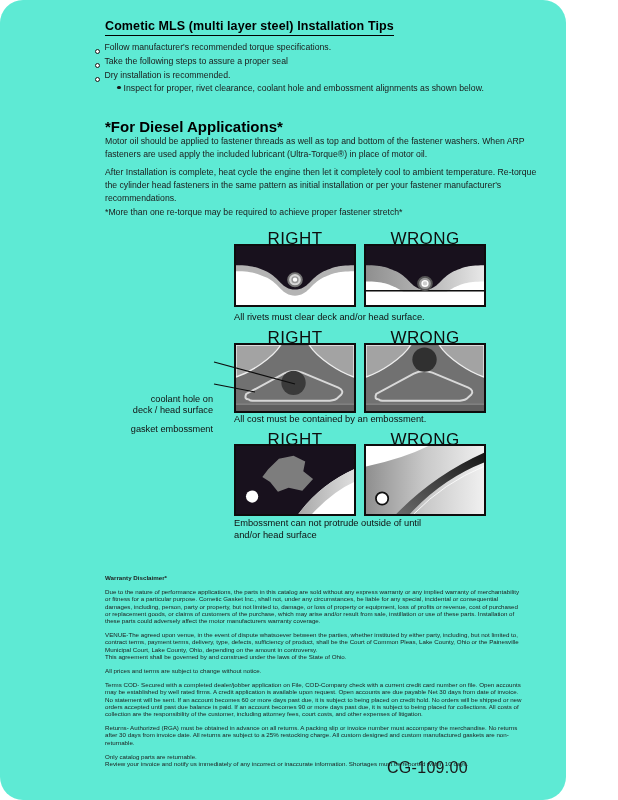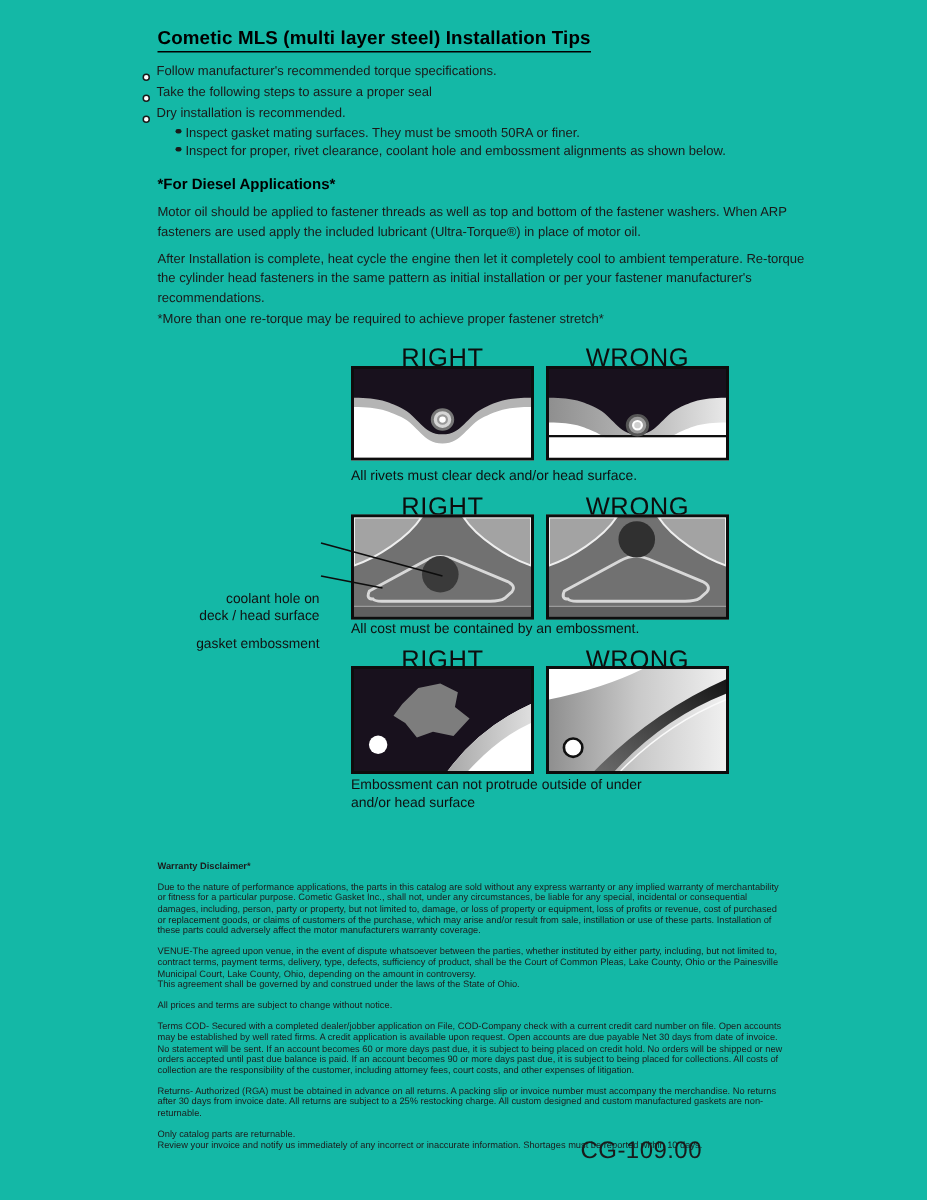--- a/index.html
+++ b/index.html
@@ -1,36 +1,36 @@
 <!DOCTYPE html>
 <html><head>
 <meta charset="utf-8">
 <style>
   html,body { margin:0; padding:0; background:#ffffff; }
   .page {
-    position:relative; width:618px; height:800px; background:#14b8a6;
-    font-family:"Liberation Sans", sans-serif; color:#1a1a1a; overflow:hidden;
+    position:relative; width:566px; height:800px; background:#5eead4;
+    font-family:"Liberation Sans", sans-serif; color:#1a1a1a; overflow:hidden;border-radius:23px;
   }
   .abs { position:absolute; }
 
   .title {
     font-size:12.5px; font-weight:bold; color:#000;
     border-bottom:1.8px solid #000; padding-bottom:2px; letter-spacing:.1px;
     display:inline-block; white-space:nowrap;
   }
 
   .bullets { font-size:8.7px; }
   .b-item { display:flex; align-items:flex-end; line-height:14px; white-space:nowrap; }
   .b-marker { width:3.4px; height:3.4px; border:1px solid #1a1a1a; border-radius:50%;
               margin:4.6px 4px 0 0; flex:none; background:#fff; }
   .sb-item { display:flex; align-items:flex-start; line-height:12px; white-space:nowrap; margin-left:22px; }
   .sb-marker { width:3.6px; height:3.6px; background:#1a1a1a; border-radius:50%;
                margin:3.8px 3px 0 0; flex:none; }
 
-  .h2 { font-size:10px; font-weight:bold; color:#000; white-space:nowrap; }
+  .h2 { font-size:15px; font-weight:bold; color:#000; white-space:nowrap; }
   .para { font-size:8.7px; line-height:13px; width:432px; }
 
   .fig-label { font-size:17px; letter-spacing:.4px; color:#0d0d0d; text-align:center; width:122px; }
   .dbox { border:2px solid #0d0d0d; width:118px; height:59px; background:#fff; }
   .dbox2 { border:2px solid #0d0d0d; width:118px; height:66px; background:#717171; }
   .dbox3 { border:2px solid #0d0d0d; width:118px; height:68px; background:#fff; }
   .dbox svg, .dbox2 svg, .dbox3 svg { display:block; }
   .fig-caption { font-size:9.3px; color:#0f0f0f; line-height:11.5px; white-space:nowrap; }
 
   .callout { font-size:9.2px; line-height:11px; text-align:right; width:108px; color:#111;margin-top:48px; }
@@ -56,24 +56,20 @@
       <span class="b-marker"></span>
       <span>Follow manufacturer's recommended torque specifications.</span>
     </div>
     <div class="b-item">
       <span class="b-marker"></span>
       <span>Take the following steps to assure a proper seal</span>
     </div>
     <div class="b-item">
       <span class="b-marker"></span>
       <span>Dry installation is recommended.</span>
-    </div>
-    <div class="sb-item">
-      <span class="sb-marker"></span>
-      <span>Inspect gasket mating surfaces.  They must be smooth 50RA or finer.</span>
     </div>
     <div class="sb-item">
       <span class="sb-marker"></span>
       <span>Inspect for proper, rivet clearance, coolant hole and embossment alignments as shown below.</span>
     </div>
   </div>
 
   <div class="abs h2" style="left:105px; top:118px;">*For Diesel Applications*</div>
   <div class="abs para" style="left:105px; top:135px;">Motor oil should be applied to fastener threads as well as top and bottom of the fastener washers. When ARP fasteners are used apply the included lubricant (Ultra-Torque®) in place of motor oil.</div>
   <div class="abs para" style="left:105px; top:166px;">After Installation is complete, heat cycle the engine then let it completely cool to ambient temperature. Re-torque the cylinder head fasteners in the same pattern as initial installation or per your fastener manufacturer's recommendations.</div>
@@ -188,21 +184,21 @@
         </defs>
         <rect width="121" height="70" fill="#ffffff"></rect>
         <path d="M0,21 Q38,13 64,0 H121 V70 H0 Z" fill="url(#g4w)"></path>
         <path d="M121,7 V17 Q78,34 45,70 H31 Q70,30 121,7 Z" fill="url(#g5w)"></path>
         <path d="M121,21 Q80,38 49,70" stroke="#fafafa" stroke-width="1" fill="none"></path>
         <circle cx="16.5" cy="54" r="6.3" fill="#ffffff" stroke="#101010" stroke-width="1.8"></circle>
       </svg>
     </div>
 
     <div class="abs fig-caption" style="left:129px; top:90px;">
-      <div>Embossment can not protrude outside of under</div>
+      <div>Embossment can not protrude outside of until</div>
       <div>and/or head surface</div>
     </div>
   </div>
 
   <div class="abs legal" style="left:105px; top:574px;">
     <div class="lh">Warranty Disclaimer*</div>
     <div class="lp">Due to the nature of performance applications, the parts in this catalog are sold without any express warranty or any implied warranty of merchantability or fitness for a particular purpose.  Cometic Gasket Inc., shall not, under any circumstances, be liable for any special, incidental or consequential damages, including, person, party or property, but not limited to, damage, or loss of property or equipment, loss of profits or revenue, cost of purchased or replacement goods, or claims of customers of the purchase, which may arise and/or result from sale, instillation or use of these parts.  Installation of these parts could adversely affect the motor manufacturers warranty coverage.</div>
     <div class="lp-tight">VENUE-The agreed upon venue, in the event of dispute whatsoever between the parties, whether instituted by either party, including, but not limited to, contract terms, payment terms, delivery, type, defects, sufficiency of product, shall be the Court of Common Pleas, Lake County, Ohio or the Painesville Municipal Court, Lake County, Ohio, depending on the amount in controversy.</div>
     <div class="lp">This agreement shall be governed by and construed under the laws of the State of Ohio.</div>
     <div class="lp">All prices and terms are subject to change without notice.</div>

